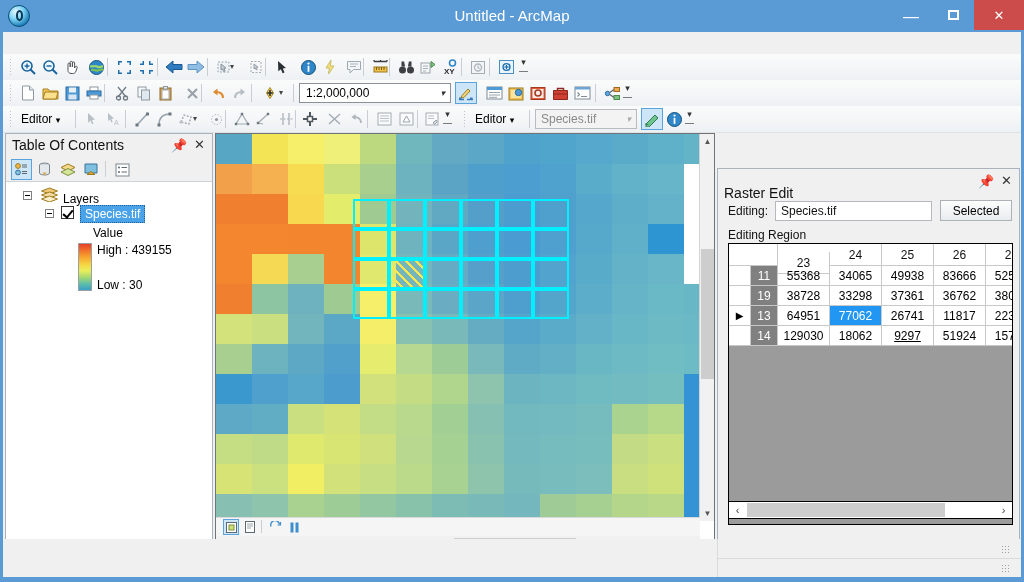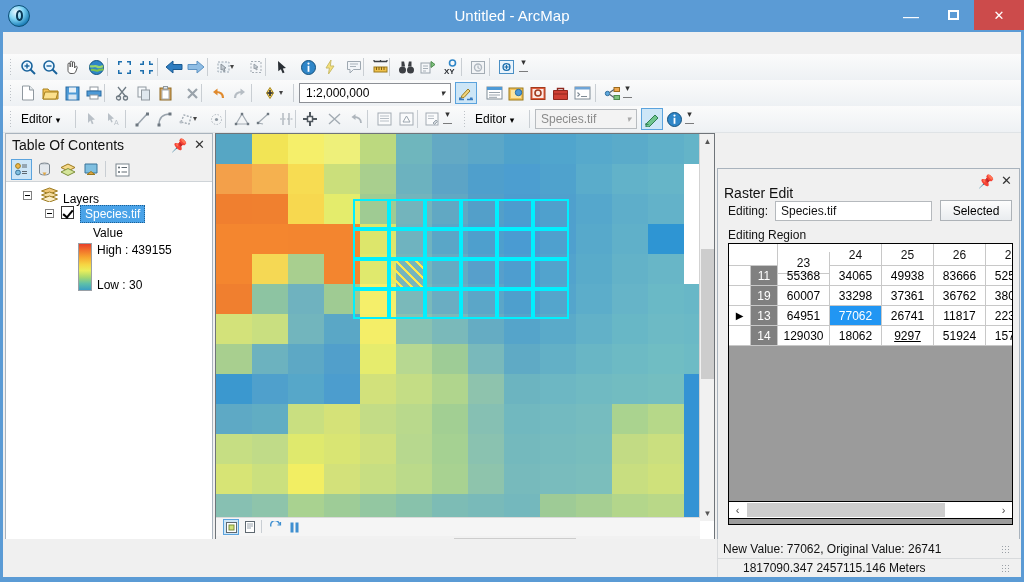--- a/index.html
+++ b/index.html
@@ -929,21 +929,21 @@
           <div class="gcell ghead" style="left: 257px; top: 0px; width: 52px; height: 22px;">27</div>
           <div class="gcell ghead" style="left: 0px; top: 22px; width: 22px; height: 20px;"></div>
           <div class="gcell growh" style="left: 22px; top: 22px; width: 27px; height: 20px;">11</div>
           <div class="gcell " style="left: 49px; top: 22px; width: 52px; height: 20px;">55368</div>
           <div class="gcell " style="left: 101px; top: 22px; width: 52px; height: 20px;">34065</div>
           <div class="gcell " style="left: 153px; top: 22px; width: 52px; height: 20px;">49938</div>
           <div class="gcell " style="left: 205px; top: 22px; width: 52px; height: 20px;">83666</div>
           <div class="gcell " style="left: 257px; top: 22px; width: 52px; height: 20px;">52585</div>
           <div class="gcell ghead" style="left: 0px; top: 42px; width: 22px; height: 20px;"></div>
           <div class="gcell growh" style="left: 22px; top: 42px; width: 27px; height: 20px;">19</div>
-          <div class="gcell " style="left: 49px; top: 42px; width: 52px; height: 20px;">60007</div>
+          <div class="gcell " style="left: 49px; top: 42px; width: 52px; height: 20px;">38728</div>
           <div class="gcell " style="left: 101px; top: 42px; width: 52px; height: 20px;">33298</div>
           <div class="gcell " style="left: 153px; top: 42px; width: 52px; height: 20px;">37361</div>
           <div class="gcell " style="left: 205px; top: 42px; width: 52px; height: 20px;">36762</div>
           <div class="gcell " style="left: 257px; top: 42px; width: 52px; height: 20px;">38086</div>
           <div class="gcell ghead" style="left: 0px; top: 62px; width: 22px; height: 20px;">
             <div class="garrow" style="left: 0px; top: 0px; width: 100%; height: 100%;">▶</div>
           </div>
           <div class="gcell growh" style="left: 22px; top: 62px; width: 27px; height: 20px;">13</div>
           <div class="gcell " style="left: 49px; top: 62px; width: 52px; height: 20px;">64951</div>
           <div class="gcell gsel" style="left: 101px; top: 62px; width: 52px; height: 20px;">77062</div>
@@ -963,20 +963,18 @@
       <div class="ghsb" style="left:10px;top:332px;width:285px">
         <div class="ar" style="left:0">‹</div>
         <div class="th" style="left:18px;width:198px"></div>
         <div class="ar" style="right:0">›</div>
       </div>
     </div>
 
     <div class="statusbar">
       <div class="divline" style="left:714px;top:0;width:1px;height:38px"></div>
       <div class="divline" style="left:714px;top:19px;width:304px;height:1px"></div>
-      <div class="stxt" style="left:720px;top:3px">New Value: 77062, Original Value: 26741</div>
       <div class="resz" style="left:998px;top:6px"></div>
-      <div class="stxt" style="left:740px;top:22px">1817090.347  2457115.146 Meters</div>
       <div class="resz" style="left:998px;top:25px"></div>
     </div>
 
   </div>
 </div>
 
 </body></html>

